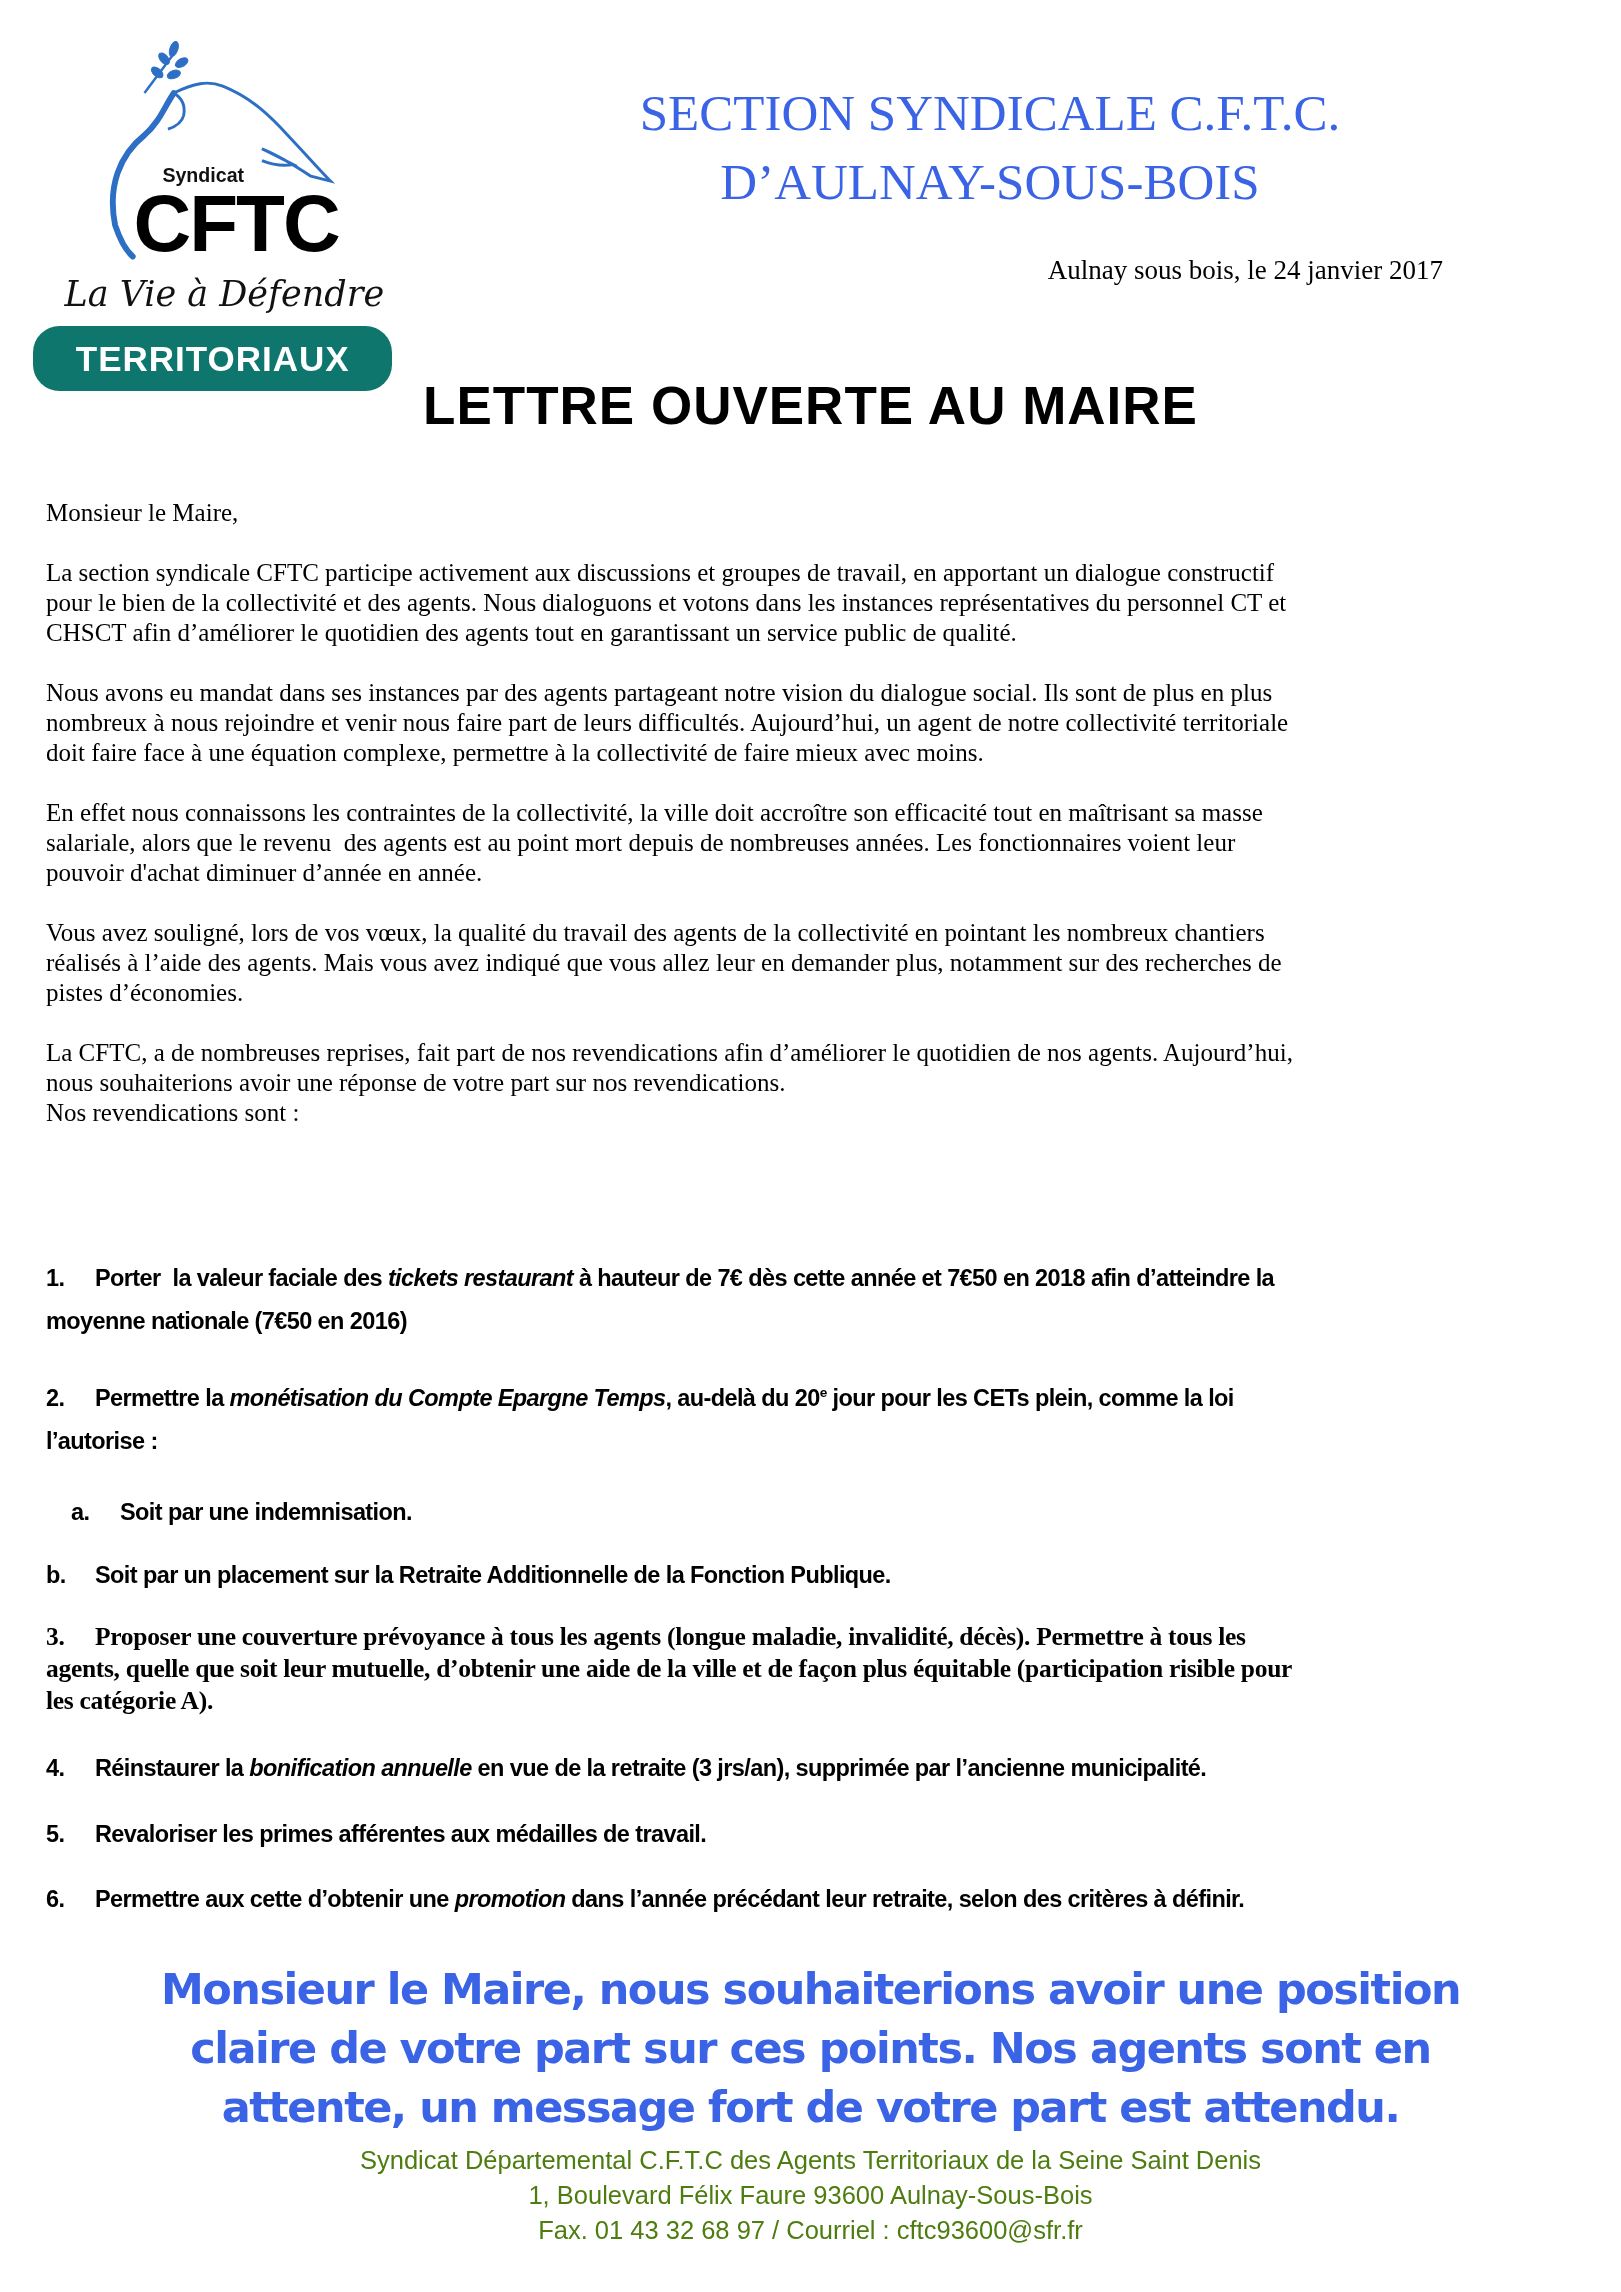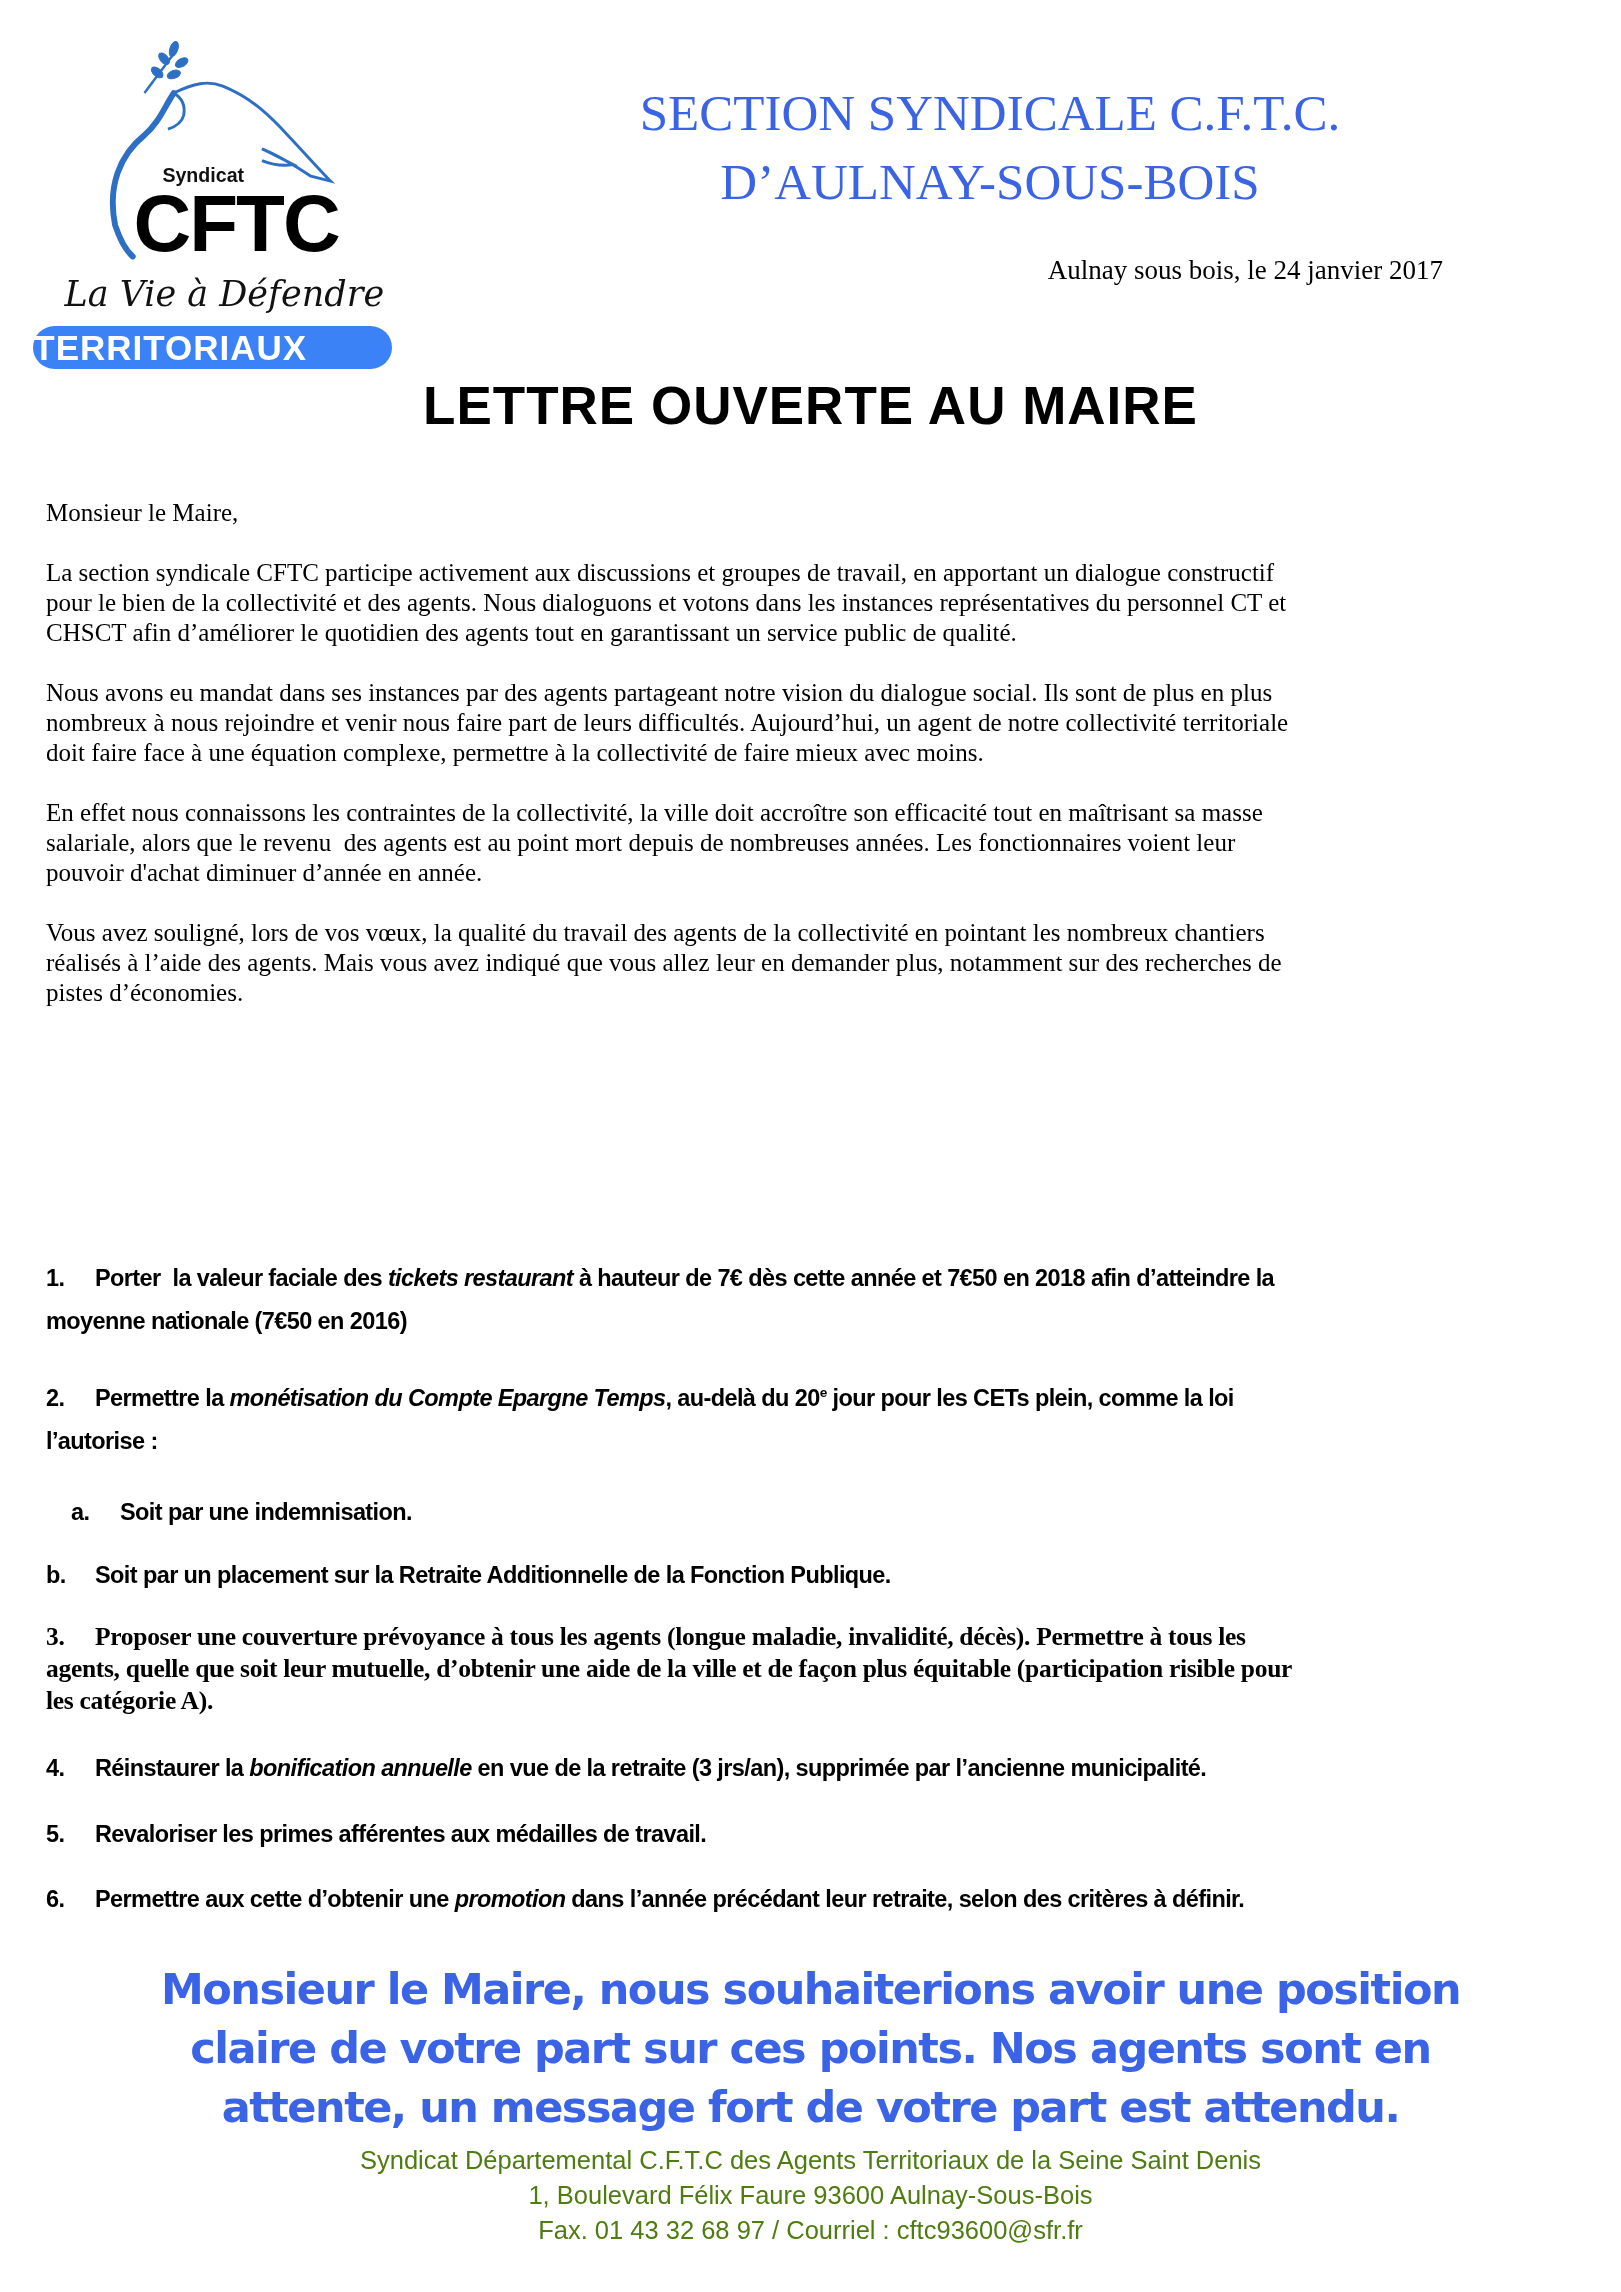--- a/index.html
+++ b/index.html
@@ -4,21 +4,21 @@
 <style>
   html, body { margin:0; padding:0; background:#ffffff; }
   body { width:1621px; height:2293px; position:relative; overflow:hidden; color:#000; }
 
   
   .logo { position:absolute; left:27.4px; top:39px; width:372px; height:314px; }
   .logo svg { position:absolute; left:0; top:0; }
   .logo .syndicat { position:absolute; left:135px; top:125px; font-family:"Liberation Sans",sans-serif; font-weight:bold; font-size:19.6px; color:#111; }
   .logo .cftc { position:absolute; left:106px; top:145px; font-family:"Liberation Sans",sans-serif; font-weight:bold; font-size:80px; letter-spacing:-2px; color:#000; line-height:1; }
   .logo .tagline { position:absolute; left:37px; top:235px; font-family:"DejaVu Serif",serif; font-style:italic; font-size:35px; color:#111; white-space:nowrap; }
-  .logo .pill { position:absolute; left:5.9px; top:287px; width:359px; height:43px; border-radius:26.5px; background:#3b82f6; display:flex; align-items:center; }
+  .logo .pill { position:absolute; left:5.9px; top:287px; width:359px; height:65px; border-radius:26.5px; background:#0f766e; display:flex; align-items:center; justify-content:center; }
   .logo .pill span { font-family:"Liberation Sans",sans-serif; font-weight:bold; font-size:35px; color:#fff; letter-spacing:1px; }
 
   
   .header-title { position:absolute; left:451px; width:1078px; text-align:center; color:#3b63e6; font-size:51px; line-height:1; font-family:"Liberation Serif",serif; }
   .h1 { top:88px; }
   .h2 { top:157px; }
   .dateline { position:absolute; right:178px; top:255px; font-size:27px; font-family:"Liberation Serif",serif; }
 
   .main-title { position:absolute; left:0; width:1621px; top:375px; text-align:center; font-family:"Liberation Sans",sans-serif; font-weight:bold; font-size:53px; letter-spacing:1px; }
 
@@ -89,20 +89,25 @@
     <p style="white-space:pre">salariale, alors que le revenu  des agents est au point mort depuis de nombreuses années. Les fonctionnaires voient leur</p>
     <p>pouvoir d'achat diminuer d’année en année.</p>
   </div>
   <div class="gap"></div>
   <div>
     <p>Vous avez souligné, lors de vos vœux, la qualité du travail des agents de la collectivité en pointant les nombreux chantiers</p>
     <p>réalisés à l’aide des agents. Mais vous avez indiqué que vous allez leur en demander plus, notamment sur des recherches de</p>
     <p>pistes d’économies.</p>
   </div>
   <div class="gap"></div>
+  <div>
+    <p>La CFTC, a de nombreuses reprises, fait part de nos revendications afin d’améliorer le quotidien de nos agents. Aujourd’hui,</p>
+    <p>nous souhaiterions avoir une réponse de votre part sur nos revendications.</p>
+    <p>Nos revendications sont :</p>
+  </div>
 </div>
 
 <div class="demands">
   <div class="demand" style="top:0px;">
     <div><span class="num">1.</span><span style="white-space:pre">Porter  la valeur faciale des </span><i>tickets restaurant</i><span> à hauteur de 7€ dès cette année et 7€50 en 2018 afin d’atteindre la</span></div>
     <div>moyenne nationale (7€50 en 2016)</div>
   </div>
   <div class="demand" style="top:114px;">
     <div><span class="num">2.</span><span style="white-space:pre">Permettre la </span><i>monétisation du Compte Epargne Temps</i><span>, au-delà du 20</span><sup style="font-size:13.7px">e</sup><span> jour pour les CETs plein, comme la loi</span></div>
     <div>l’autorise :</div>

